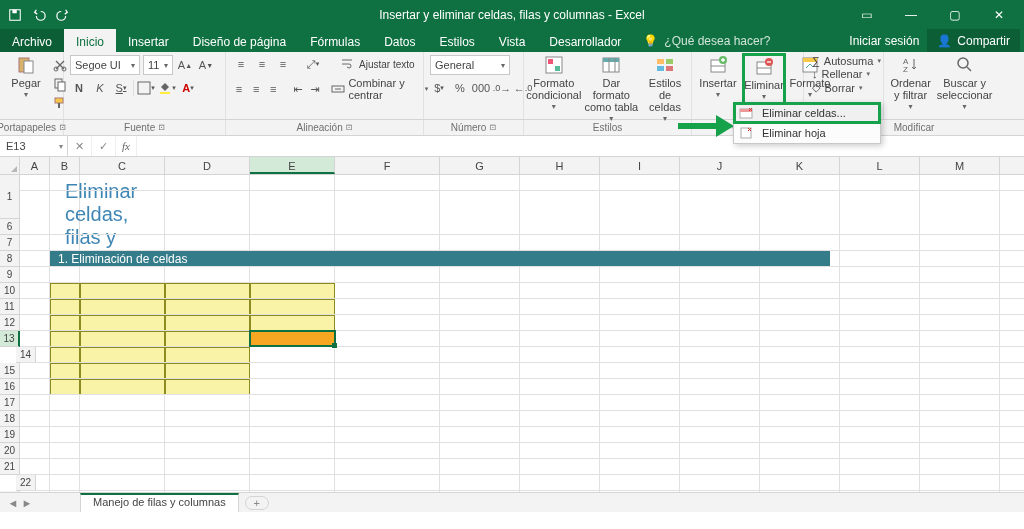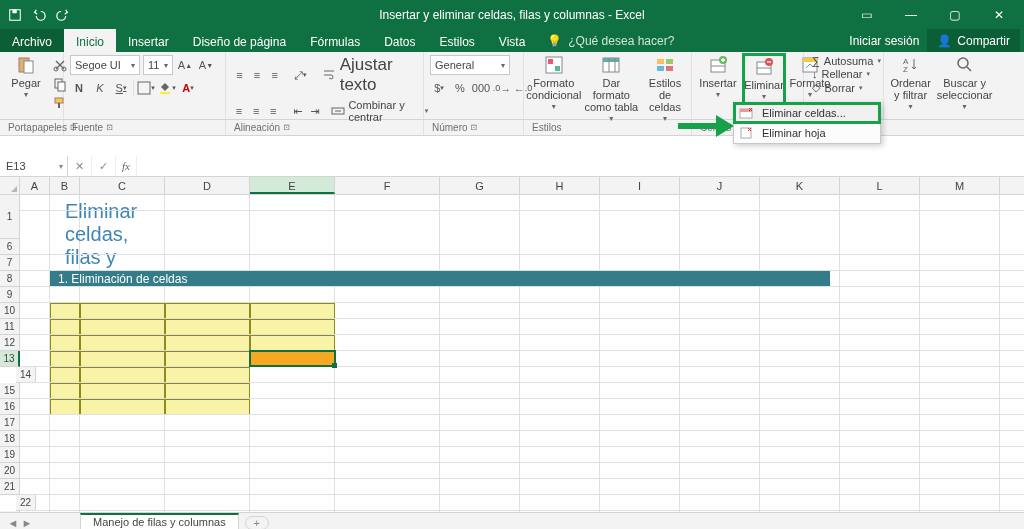--- a/index.html
+++ b/index.html
@@ -33,23 +33,23 @@
 .fs-size { width: 30px; }
 .sm-btn { width: 18px; height: 18px; display: flex; align-items: center; justify-content: center; font-size: 11px; color: #555; }
 .num-sel { border: 1px solid #c8c8c8; background: #fff; padding: 1px 4px; font-size: 11px; height: 20px; width: 80px; display: flex; align-items: center; }
 
 .hl-green { outline: 3px solid #15a24a; outline-offset: -1px; }
 
 .edit-group { display: flex; flex-direction: column; gap: 1px; font-size: 11px; color: #444; }
 .edit-item { display: flex; align-items: center; gap: 4px; padding: 0 2px; }
 
 .groupstrip { background: #f3f3f3; height: 16px; border-bottom: 1px solid #d4d4d4; display: flex; font-size: 10px; color: #6f6f6f; }
-.gs-item { border-right: 1px solid #e1e1e1; display: flex; align-items: center; justify-content: flex-start; padding: 0 8px; }
-
-.refbar { height: 21px; border-bottom: 1px solid #d4d4d4; display: flex; align-items: center; background: #fff; margin-top: 20px; }
+.gs-item { border-right: 1px solid #e1e1e1; display: flex; align-items: center; justify-content: center; padding: 0 1px; }
+
+.refbar { height: 21px; border-bottom: 1px solid #d4d4d4; display: flex; align-items: center; background: #fff; }
 .namebox { width: 68px; border-right: 1px solid #d4d4d4; height: 100%; display: flex; align-items: center; padding: 0 6px; font-size: 11px; position: relative; }
 .namebox::after { content: "▾"; font-size: 8px; color: #888; position: absolute; right: 4px; }
 .fx-area { display: flex; align-items: center; height: 100%; }
 .fx-btn { width: 24px; text-align: center; color: #888; font-size: 11px; border-right: 1px solid #eee; height: 100%; display: flex; align-items: center; justify-content: center; }
 .fx-lbl { font-style: italic; font-family: "Times New Roman", serif; padding: 0 6px; color: #666; border-right: 1px solid #eee; height: 100%; display: flex; align-items: center; }
 
 .sheet-area { height: 355px; display: flex; flex-direction: column; background: #fff; position: relative; }
 .col-headers { display: flex; height: 18px; border-bottom: 1px solid #d4d4d4; background: #f3f3f3; }
 .corner { width: 20px; border-right: 1px solid #d4d4d4; background: #f3f3f3; position: relative; }
 .corner::after { content: ""; position: absolute; right: 2px; bottom: 2px; border-right: 6px solid #b7b7b7; border-top: 6px solid transparent; }
@@ -122,20 +122,21 @@
 
 <div class="menubar">
   <div class="tab file">Archivo</div>
   <div class="tab active">Inicio</div>
   <div class="tab">Insertar</div>
   <div class="tab">Diseño de página</div>
   <div class="tab">Fórmulas</div>
   <div class="tab">Datos</div>
   <div class="tab">Estilos</div>
   <div class="tab">Vista</div>
+  <div class="tab">Desarrollador</div>
   <div class="tell">
     <span>💡</span>
     <span>¿Qué desea hacer?</span>
   </div>
   <div class="menu-spacer"></div>
   <div class="signin">Iniciar sesión</div>
   <div class="share">
     <span>👤</span>
     <span>Compartir</span>
   </div>
@@ -227,21 +228,21 @@
         <div class="sm-btn">≡</div>
         <div class="sm-btn">≡</div>
         <div style="width:6px"></div>
         <div class="sm-btn">⤢<span style="font-size:7px">▾</span></div>
         <div style="width:10px"></div>
         <div class="sm-btn">
             <svg width="14" height="14" viewBox="0 0 14 14">
               <path d="M2 3h10M2 7h7a2 2 0 1 1 0 4l-2-1" fill="none" stroke="#666"></path>
             </svg>
           </div>
-        <span style="font-size:17px">Ajustar texto</span>
+        <span style="font-size:10px">Ajustar texto</span>
       </div>
       <div class="row">
         <div class="sm-btn">≡</div>
         <div class="sm-btn">≡</div>
         <div class="sm-btn">≡</div>
         <div style="width:6px"></div>
         <div class="sm-btn">⇤</div>
         <div class="sm-btn">⇥</div>
         <div style="width:4px"></div>
         <div class="sm-btn">

